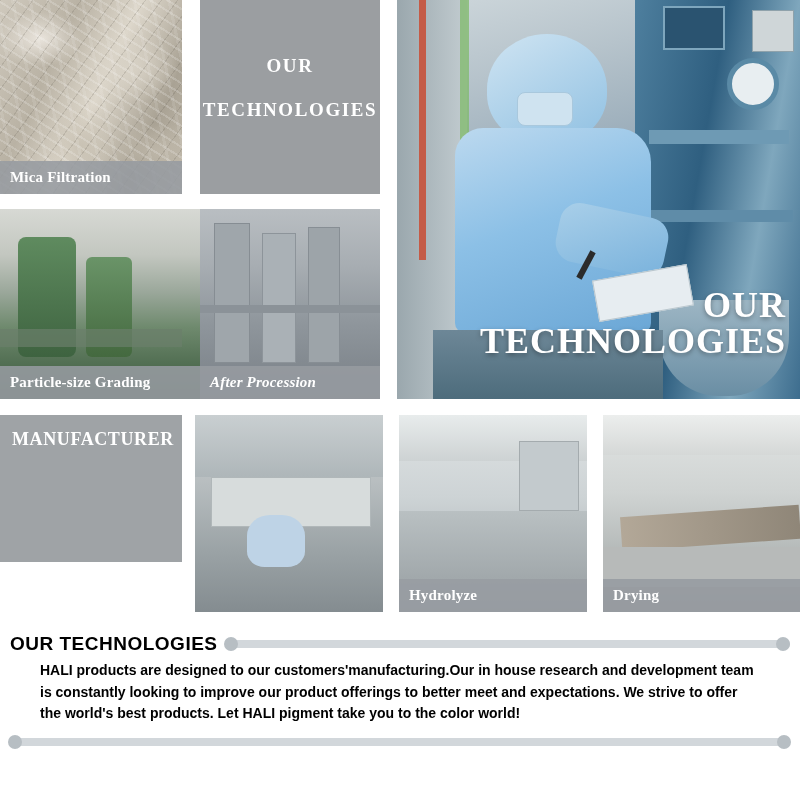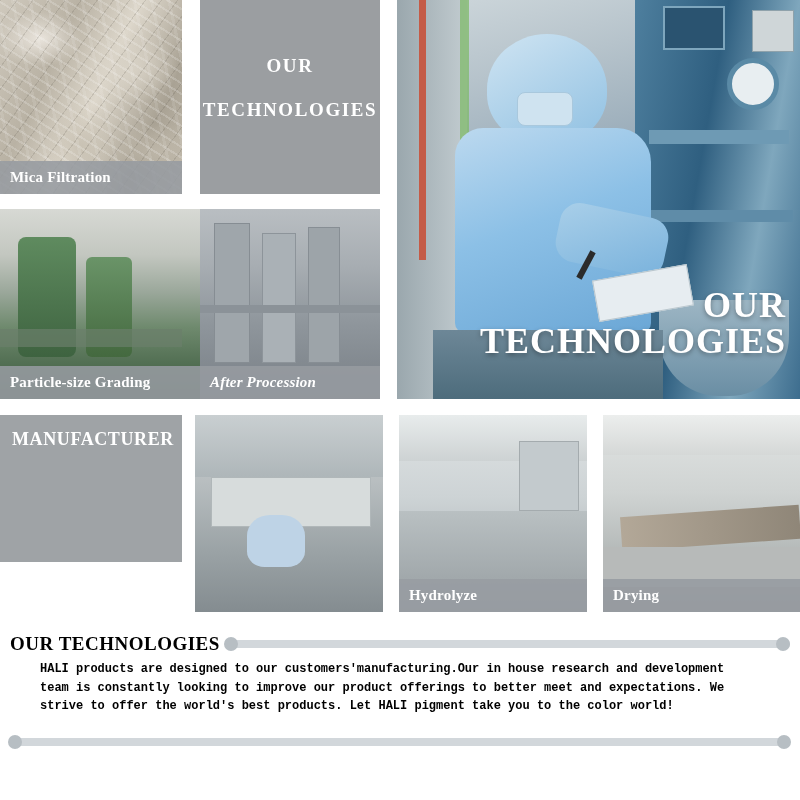--- a/index.html
+++ b/index.html
@@ -143,21 +143,21 @@
   
   .bottom {
     position: absolute;
     left: 0; top: 620px;
     width: 800px; height: 180px;
     background: #ffffff;
   }
   .bottom-title {
     position: absolute;
     left: 10px; top: 13px;
-    font-family: Liberation Serif, serif;
+    font-family: Liberation Sans, sans-serif;
     font-weight: bold;
     font-size: 19px;
     color: #000000;
     letter-spacing: 0.5px;
   }
   .rail {
     position: absolute;
     height: 8px;
     background: #d2d7db;
     border-radius: 4px;
@@ -172,23 +172,23 @@
   }
   .dot.d1 { left: 224px; top: 17px; }
   .dot.d2 { left: 776px; top: 17px; }
   .dot.d3 { left: 8px; top: 115px; }
   .dot.d4 { left: 777px; top: 115px; }
 
   .bottom-para {
     position: absolute;
     left: 40px; top: 40px;
     width: 720px;
-    font-family: Liberation Mono, monospace;
-    font-weight: bold;
-    font-size: 12px;
+    font-family: Liberation Sans, sans-serif;
+    font-weight: bold;
+    font-size: 14px;
     line-height: 1.55;
     color: #000000;
   }
 </style>
 </head>
 <body>
 
 <div class="page">
 
   <div class="tile" style="left:0; top:0; width:182px; height:194px;">

